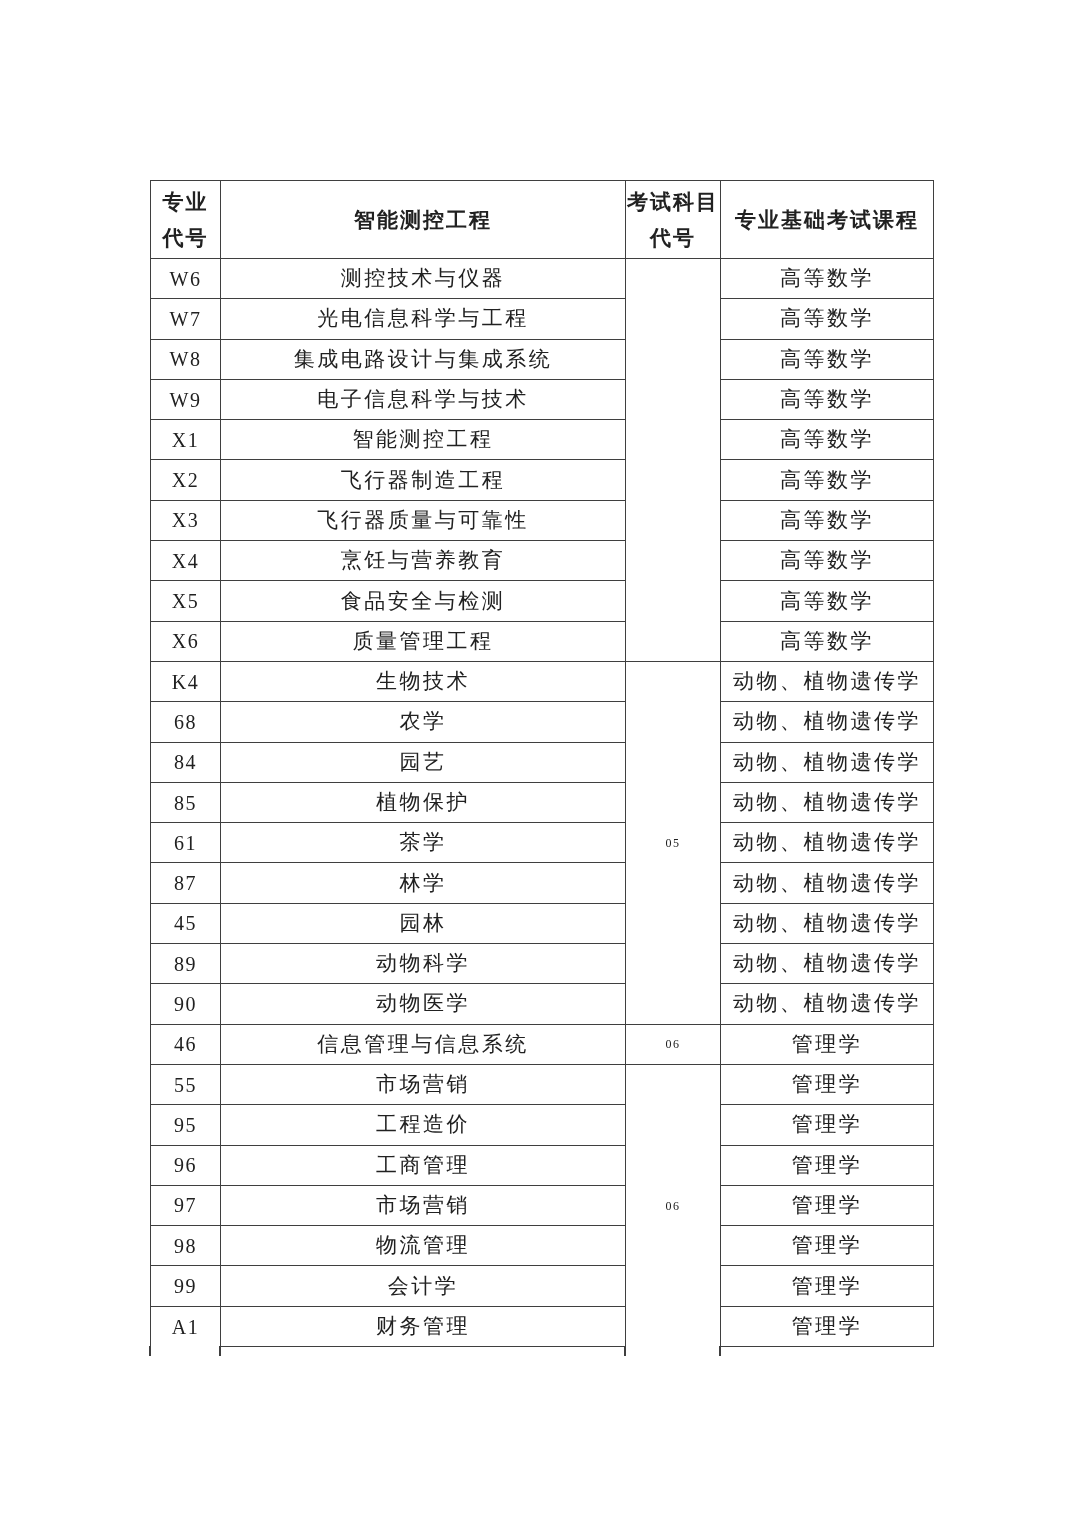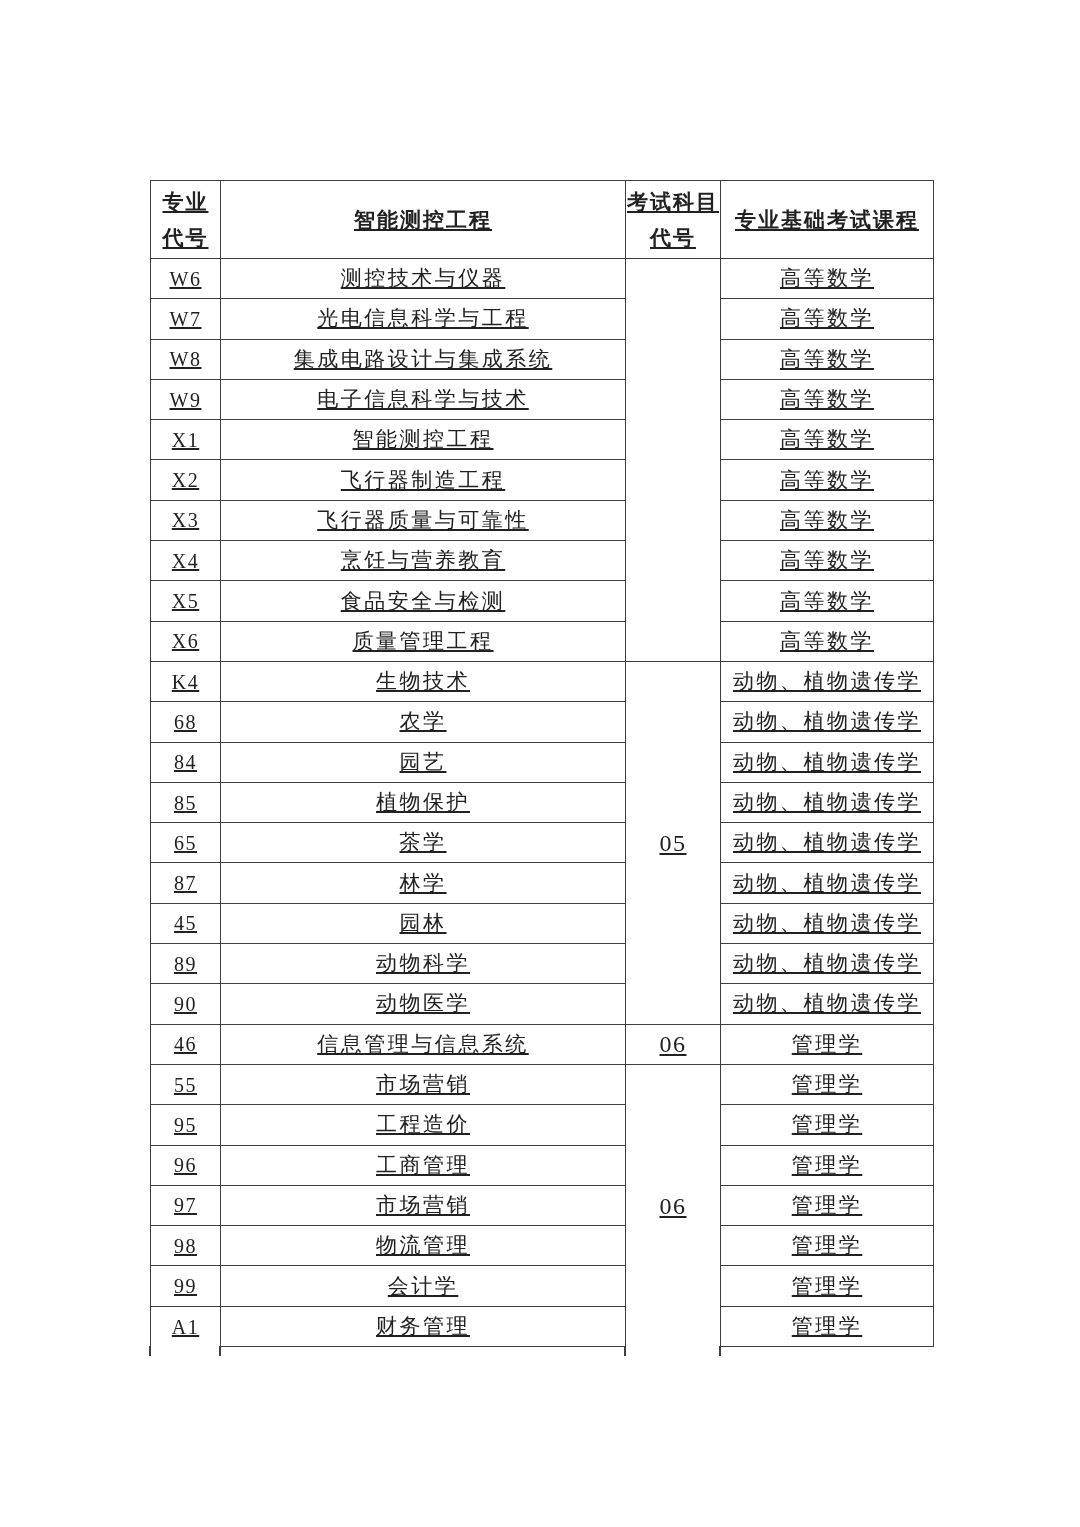--- a/index.html
+++ b/index.html
@@ -14,21 +14,20 @@
     color: var(--text-color, #212121);
     overflow: hidden;
   }
   table.doc-table {
     position: absolute;
     left: 150px;
     top: 180px;
     width: 783px;
     border-collapse: collapse;
     table-layout: fixed;
-    text-decoration: underline;
   }
   .doc-table th, .doc-table td {
     border: 1.6px solid var(--border-color, #3f3f3f);
     text-align: center;
     vertical-align: middle;
     padding: 0;
     background: transparent;
   }
   .doc-table thead th {
     height: 78px;
@@ -42,21 +41,21 @@
     height: 40.3px;
     font-size: 21px;
     letter-spacing: 2.5px;
     line-height: 1;
   }
   .doc-table td.code-cell {
     font-size: 20px;
     letter-spacing: 1.5px;
   }
   .doc-table td.exam-code-cell {
-    font-size: 24px;
+    font-size: 12px;
     letter-spacing: 1.5px;
   }
   
   .doc-table td.open-bottom { border-bottom: none; }
   .vext {
     position: absolute;
     top: 1346px;
     width: 2px;
     height: 10px;
     background: var(--border-color, #3f3f3f);
@@ -158,21 +157,21 @@
           <td class="code-cell">84</td>
           <td>园艺</td>
           <td>动物、植物遗传学</td>
         </tr>
         <tr>
           <td class="code-cell">85</td>
           <td>植物保护</td>
           <td>动物、植物遗传学</td>
         </tr>
         <tr>
-          <td class="code-cell">65</td>
+          <td class="code-cell">61</td>
           <td>茶学</td>
           <td>动物、植物遗传学</td>
         </tr>
         <tr>
           <td class="code-cell">87</td>
           <td>林学</td>
           <td>动物、植物遗传学</td>
         </tr>
         <tr>
           <td class="code-cell">45</td>

